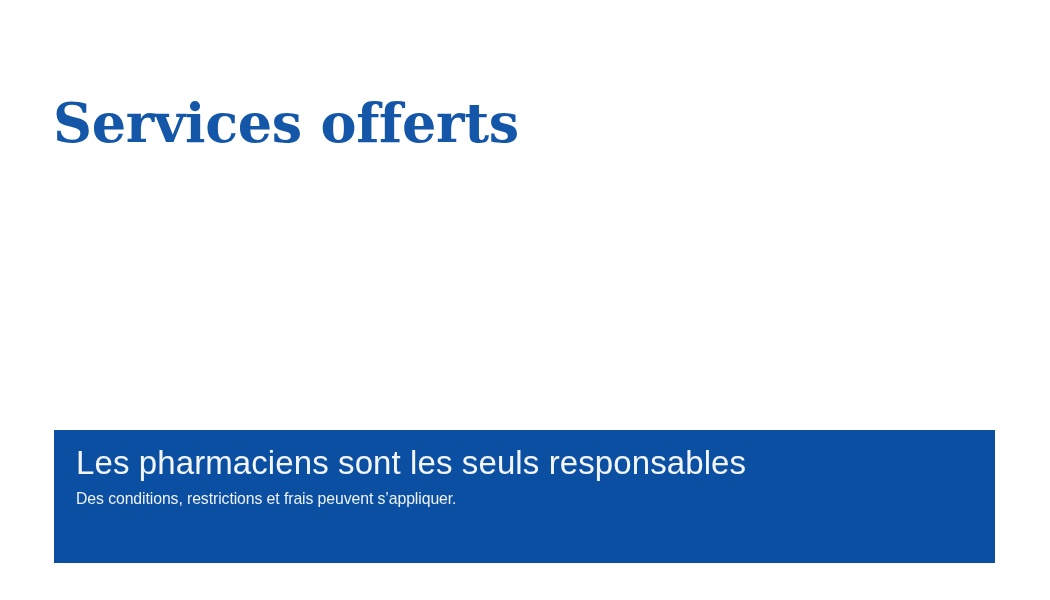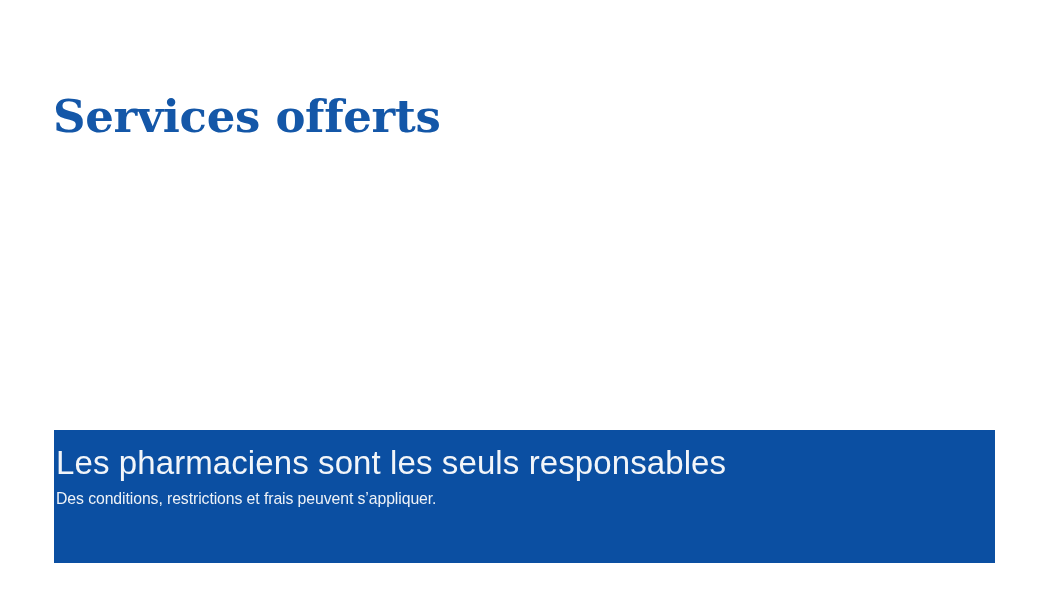--- a/index.html
+++ b/index.html
@@ -18,42 +18,42 @@
     width: 1050px;
     height: 600px;
     background: #ffffff;
   }
   .slide-title {
     position: absolute;
     left: 53px;
     top: 61px;
     font-family: "DejaVu Serif", "Liberation Serif", serif;
     font-weight: bold;
-    font-size: 45px;
+    font-size: 54px;
     line-height: 52px;
     letter-spacing: -0.3px;
     color: #1457a8;
     white-space: nowrap;
   }
   .content-area {
     position: absolute;
     left: 53px;
     top: 130px;
     width: 944px;
     height: 295px;
   }
   .callout-banner {
     position: absolute;
     left: 54px;
     top: 430px;
     width: 941px;
     height: 133px;
     background: #0b4fa2;
     box-sizing: border-box;
-    padding: 12px 14px 0 2px;
+    padding: 12px 14px 0 22px;
   }
   .callout-headline {
     font-family: "Liberation Sans", sans-serif;
     font-weight: 300;
     font-size: 33px;
     line-height: 41px;
     color: #f2f5f9;
     letter-spacing: 0.1px;
   }
   .callout-headline .hl-line {

